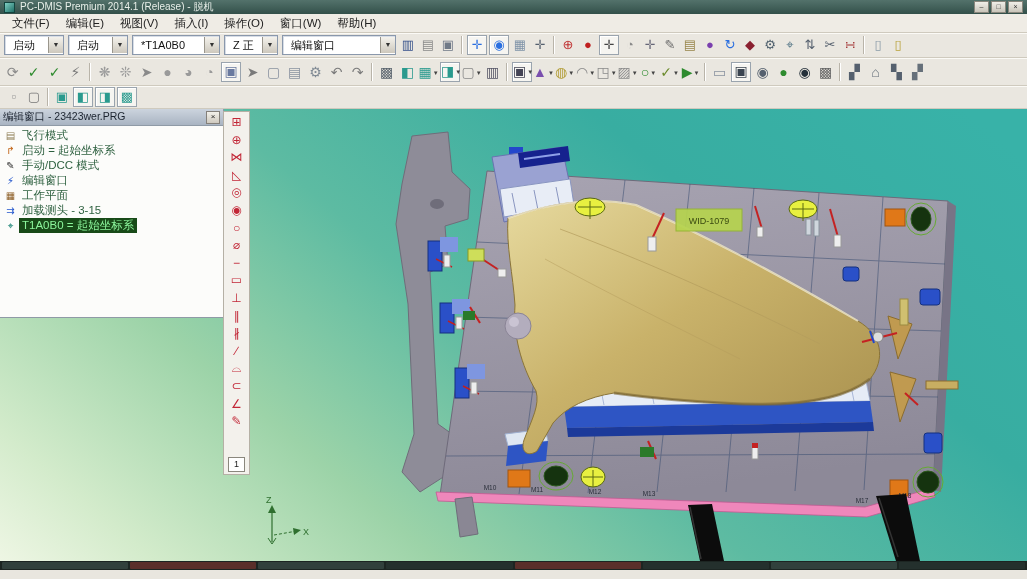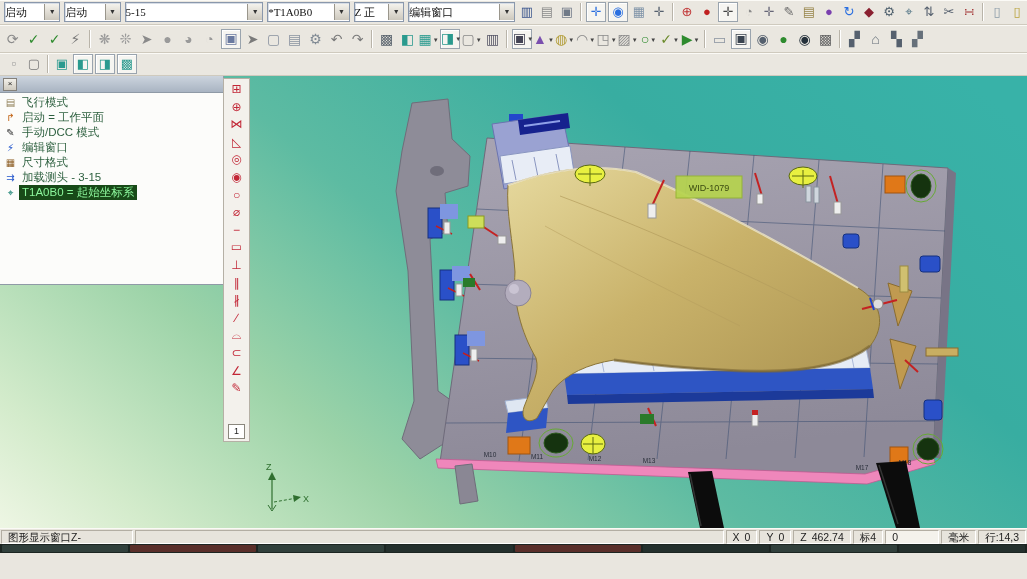--- a/index.html
+++ b/index.html
@@ -17,21 +17,21 @@
   
   .menubar{height:18px;background:#efece5;border-bottom:1px solid #cfcabe;display:flex;align-items:center;padding-left:4px;}
   .mi{font-size:11.5px;color:#222;padding:0 8px;line-height:17px;}
   
   .tb{display:flex;align-items:center;background:#eae7e0;border-bottom:1px solid #cfcabe;box-shadow:inset 0 1px 0 #fbfaf6;}
   .row2{height:24px;padding-left:2px;}
   .row3{height:27px;padding-left:2px;}
   .row4{height:22px;padding-left:4px;}
   .dd{height:18px;background:#fff;border:1px solid #8a98ac;box-shadow:inset 1px 1px 0 #d7dde6;
     display:flex;align-items:center;margin:0 2px;font-size:11px;color:#111;}
-  .dd span{flex:1;padding:0 0;white-space:nowrap;overflow:hidden;font-family:Liberation Serif, serif;}
+  .dd span{flex:1;padding:0 8px;white-space:nowrap;overflow:hidden;}
   .dd .da{width:14px;height:16px;background:linear-gradient(#f4f2ec,#cdc8bd);border-left:1px solid #9a968c;
     font-size:7px;line-height:16px;text-align:center;color:#333;font-style:normal;}
   .w1{width:58px}.w2{width:58px}.w3{width:146px}.w4{width:86px}.w5{width:52px}.w6{width:112px}
   .strip{display:flex;align-items:center;}
   .icon{width:20px;height:20px;font-size:13px;line-height:20px;text-align:center;flex:0 0 auto;}
   .row3 .icon{width:21px;height:22px;line-height:22px;font-size:14px;}
   .icon.box{width:18px;height:18px;line-height:17px;border:1px solid #9aa4ae;background:#f6f5f1;box-shadow:inset 1px 1px 0 #fff;margin:0 1px;}
   .icon .ddc{font-size:6px;vertical-align:2px;color:#444;margin-left:1px;}
   .sep{width:1px;height:18px;background:#b9b4a9;border-right:1px solid #fff;margin:0 3px;flex:0 0 auto;}
   
@@ -72,33 +72,47 @@
   .tseg{flex:1;border-radius:1px;}
   .tseg:nth-child(odd){background:#31403c;}
   .tseg:nth-child(even){background:#24302d;}
   .tseg.red{background:#5a2f2a;}
 </style>
 </head>
 <body>
 
 <div class="window">
 
-
+  <div class="titlebar">
+    <span class="appicon"></span>
+    <span class="title">PC-DMIS Premium 2014.1 (Release) - 脱机</span>
+    <span class="winbtns">
+      <span class="winbtn">–</span>
+      <span class="winbtn">□</span>
+      <span class="winbtn">×</span>
+    </span>
+  </div>
+
+  <div class="menubar">
+      <span class="mi">文件(F)</span>
+      <span class="mi">编辑(E)</span>
+      <span class="mi">视图(V)</span>
+      <span class="mi">插入(I)</span>
+      <span class="mi">操作(O)</span>
+      <span class="mi">窗口(W)</span>
+      <span class="mi">帮助(H)</span>
+    </div>
 
   <div class="tb row2">
     <div class="dd w1">
         <span>启动</span>
         <i class="da">▼</i>
       </div>
     <div class="dd w2">
         <span>启动</span>
-        <i class="da">▼</i>
-      </div>
-    <div class="dd w3">
-        <span>5-15</span>
         <i class="da">▼</i>
       </div>
     <div class="dd w4">
         <span>*T1A0B0</span>
         <i class="da">▼</i>
       </div>
     <div class="dd w5">
         <span>Z 正</span>
         <i class="da">▼</i>
       </div>
@@ -385,42 +399,43 @@
           <line x1="274" y1="426" x2="297" y2="422" stroke-dasharray="3,2"></line>
           <polygon points="301,421 293,419 294,426" stroke="none"></polygon>
           <text x="266" y="394" font-size="9" stroke="none">Z</text>
           <text x="303" y="426" font-size="9" stroke="none">X</text>
         </g>
       </svg>
     </div>
 
     <div class="editwin">
       <div class="ewhead">
+        <span class="t">编辑窗口 - 23423wer.PRG</span>
         <span class="ewclose">×</span>
       </div>
       <div class="ewbody">
           <div class="trow">
             <span class="ticon" style="color: rgb(138, 122, 80);">▤</span>
             <span class="tl">飞行模式</span>
           </div>
           <div class="trow">
             <span class="ticon" style="color: rgb(192, 96, 16);">↱</span>
-            <span class="tl">启动 = 工作平面</span>
+            <span class="tl">启动 = 起始坐标系</span>
           </div>
           <div class="trow">
             <span class="ticon" style="color: rgb(51, 51, 51);">✎</span>
             <span class="tl">手动/DCC 模式</span>
           </div>
           <div class="trow">
             <span class="ticon" style="color: rgb(34, 85, 204);">⚡</span>
             <span class="tl">编辑窗口</span>
           </div>
           <div class="trow">
             <span class="ticon" style="color: rgb(138, 90, 32);">▦</span>
-            <span class="tl">尺寸格式</span>
+            <span class="tl">工作平面</span>
           </div>
           <div class="trow">
             <span class="ticon" style="color: rgb(34, 85, 204);">⇉</span>
             <span class="tl">加载测头 - 3-15</span>
           </div>
           <div class="trow hl">
             <span class="ticon" style="color: rgb(10, 122, 106);">⌖</span>
             <span class="tl">T1A0B0 = 起始坐标系</span>
           </div>
         </div>
@@ -444,31 +459,20 @@
           <span class="icon" style="color: rgb(194, 38, 54);">∕</span>
           <span class="icon" style="color: rgb(194, 38, 54);">⌓</span>
           <span class="icon" style="color: rgb(194, 38, 54);">⊂</span>
           <span class="icon" style="color: rgb(194, 38, 54);">∠</span>
           <span class="icon" style="color: rgb(194, 38, 54);">✎</span>
         </div>
       <div class="pgnum">1</div>
     </div>
   </div>
 
-  <div class="statusbar">
-    <span class="sbcell sbleft">图形显示窗口Z-</span>
-    <span class="sbcell sbspace"></span>
-    <span class="sbcell"><span>X</span><span class="sbv">0</span></span>
-    <span class="sbcell"><span>Y</span><span class="sbv">0</span></span>
-    <span class="sbcell"><span>Z</span><span class="sbv">462.74</span></span>
-    <span class="sbcell">标4</span>
-    <span class="sbcell sunk">0</span>
-    <span class="sbcell">毫米</span>
-    <span class="sbcell">行:14,3</span>
-  </div>
 
   <div class="taskbar">
     <div class="tseg"></div>
     <div class="tseg red"></div>
     <div class="tseg"></div>
     <div class="tseg"></div>
     <div class="tseg red"></div>
     <div class="tseg"></div>
     <div class="tseg"></div>
     <div class="tseg"></div>

